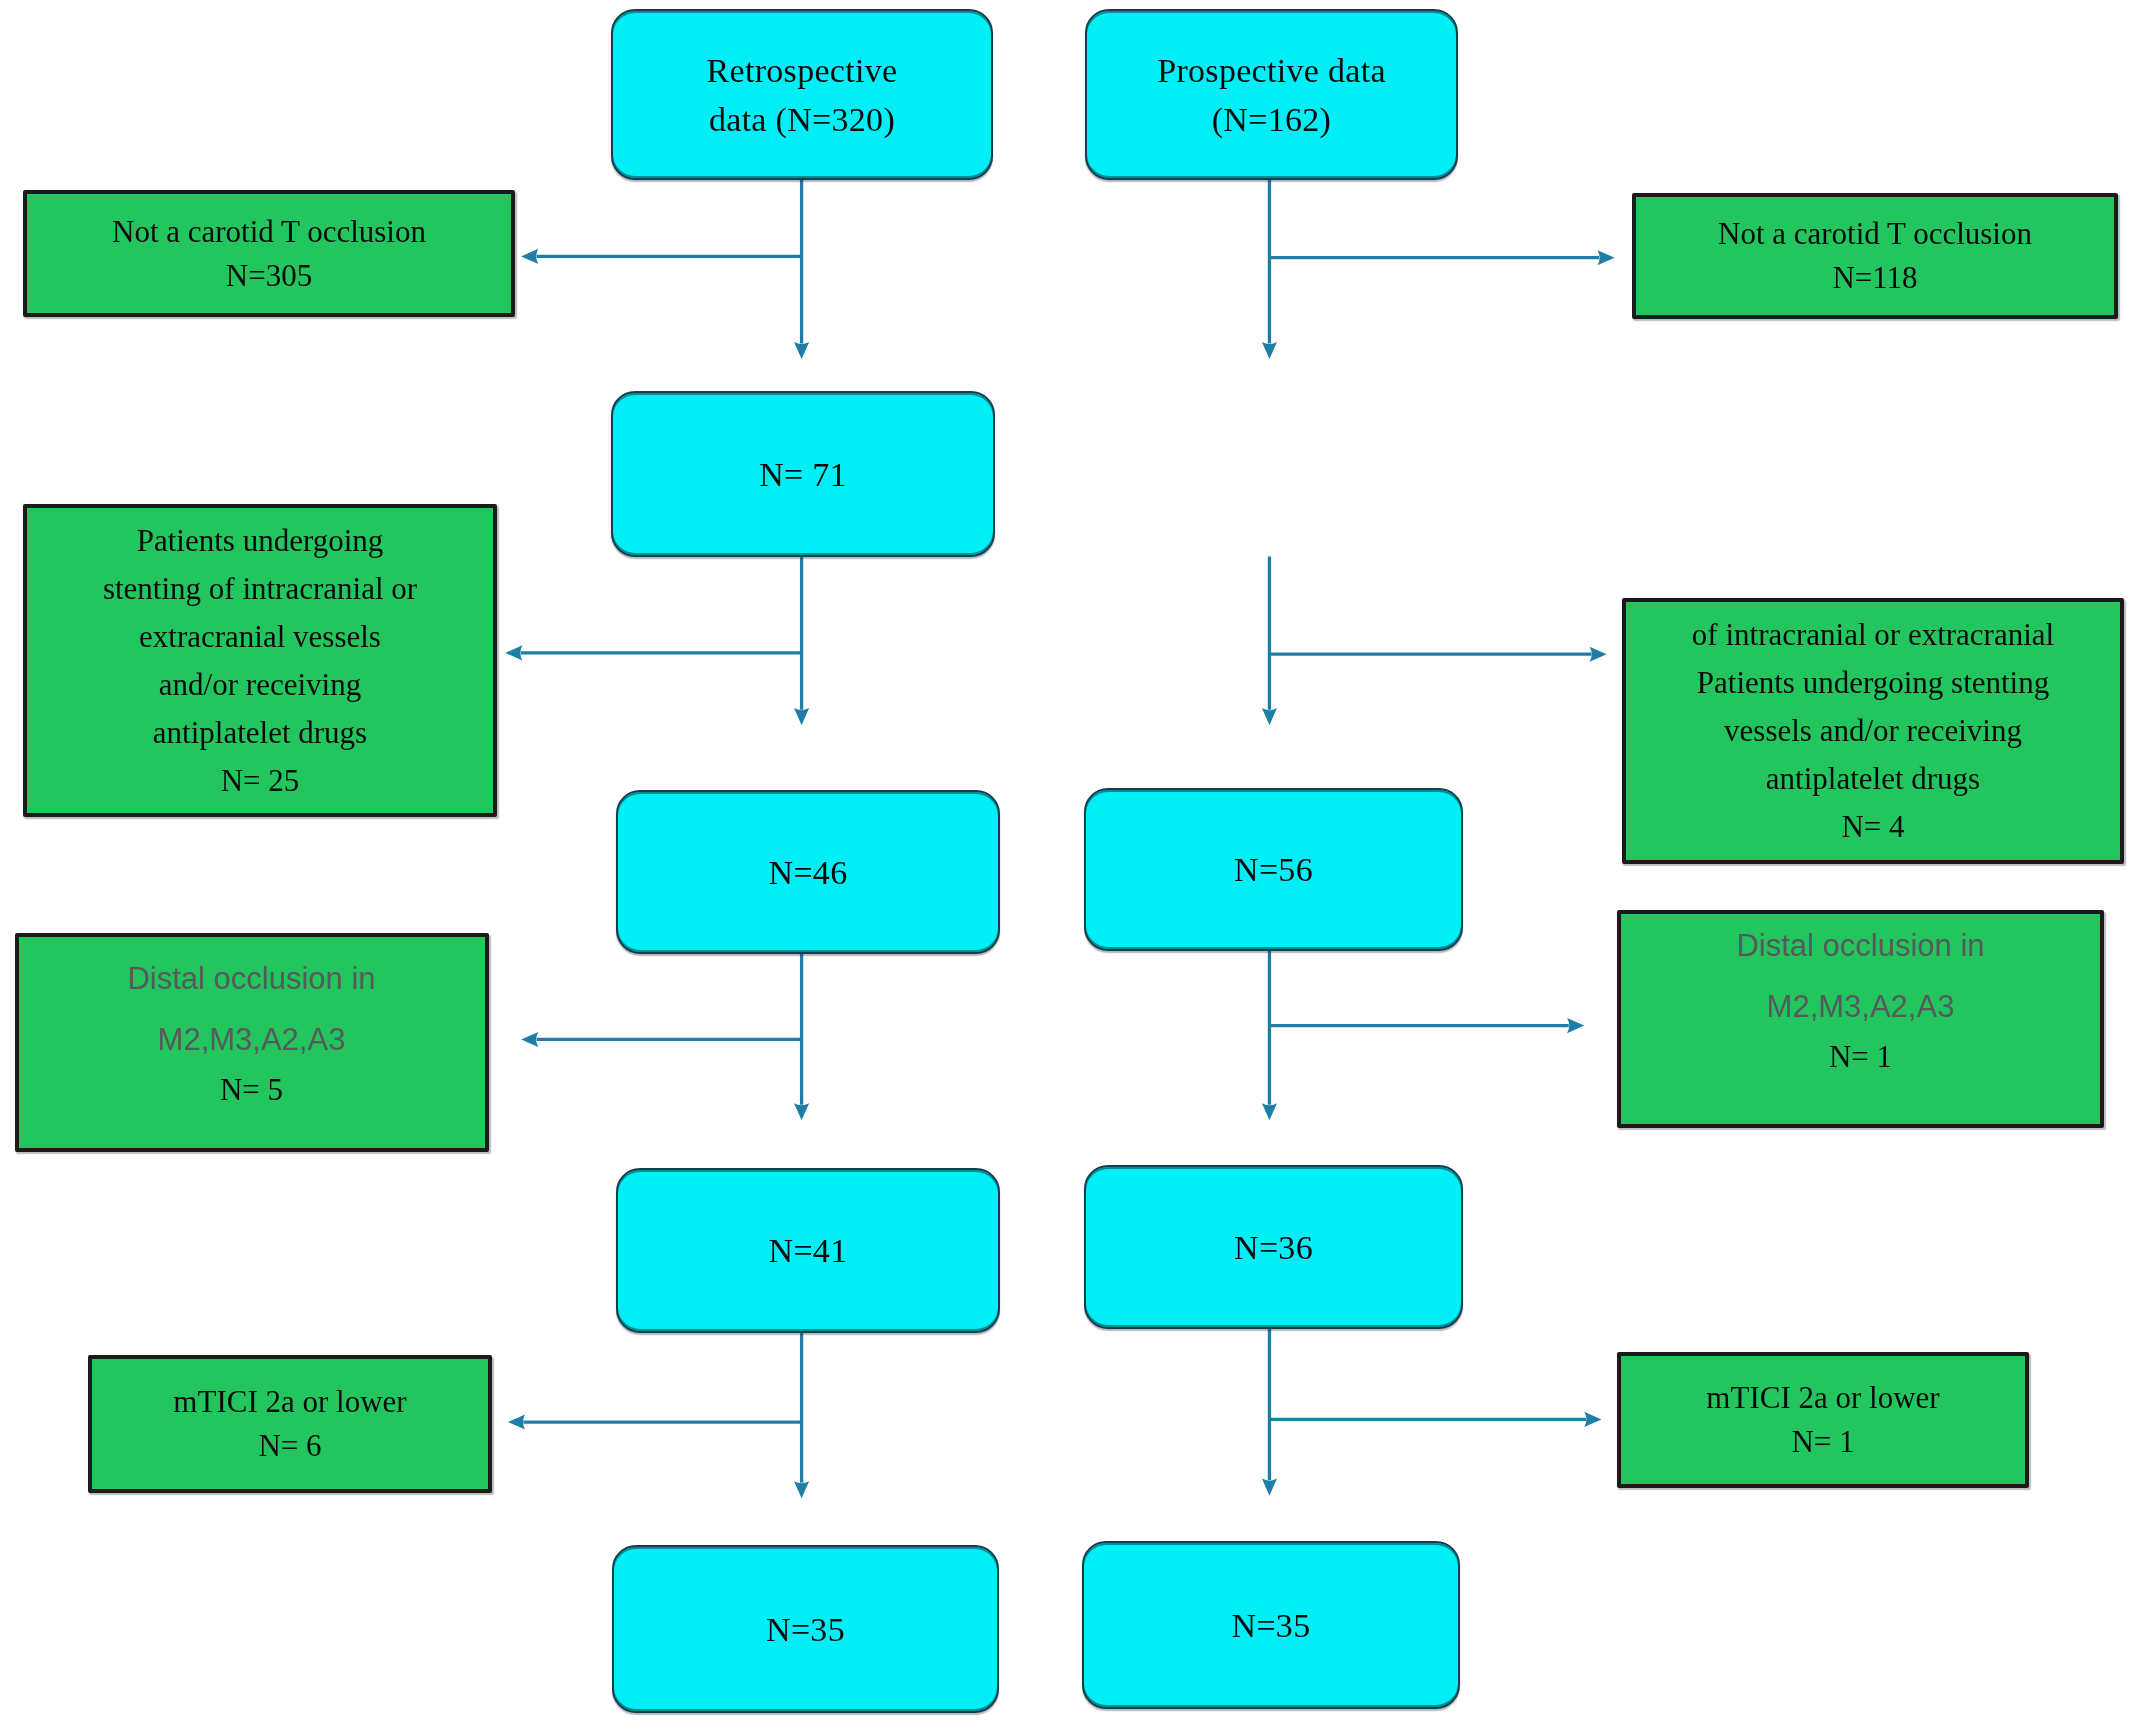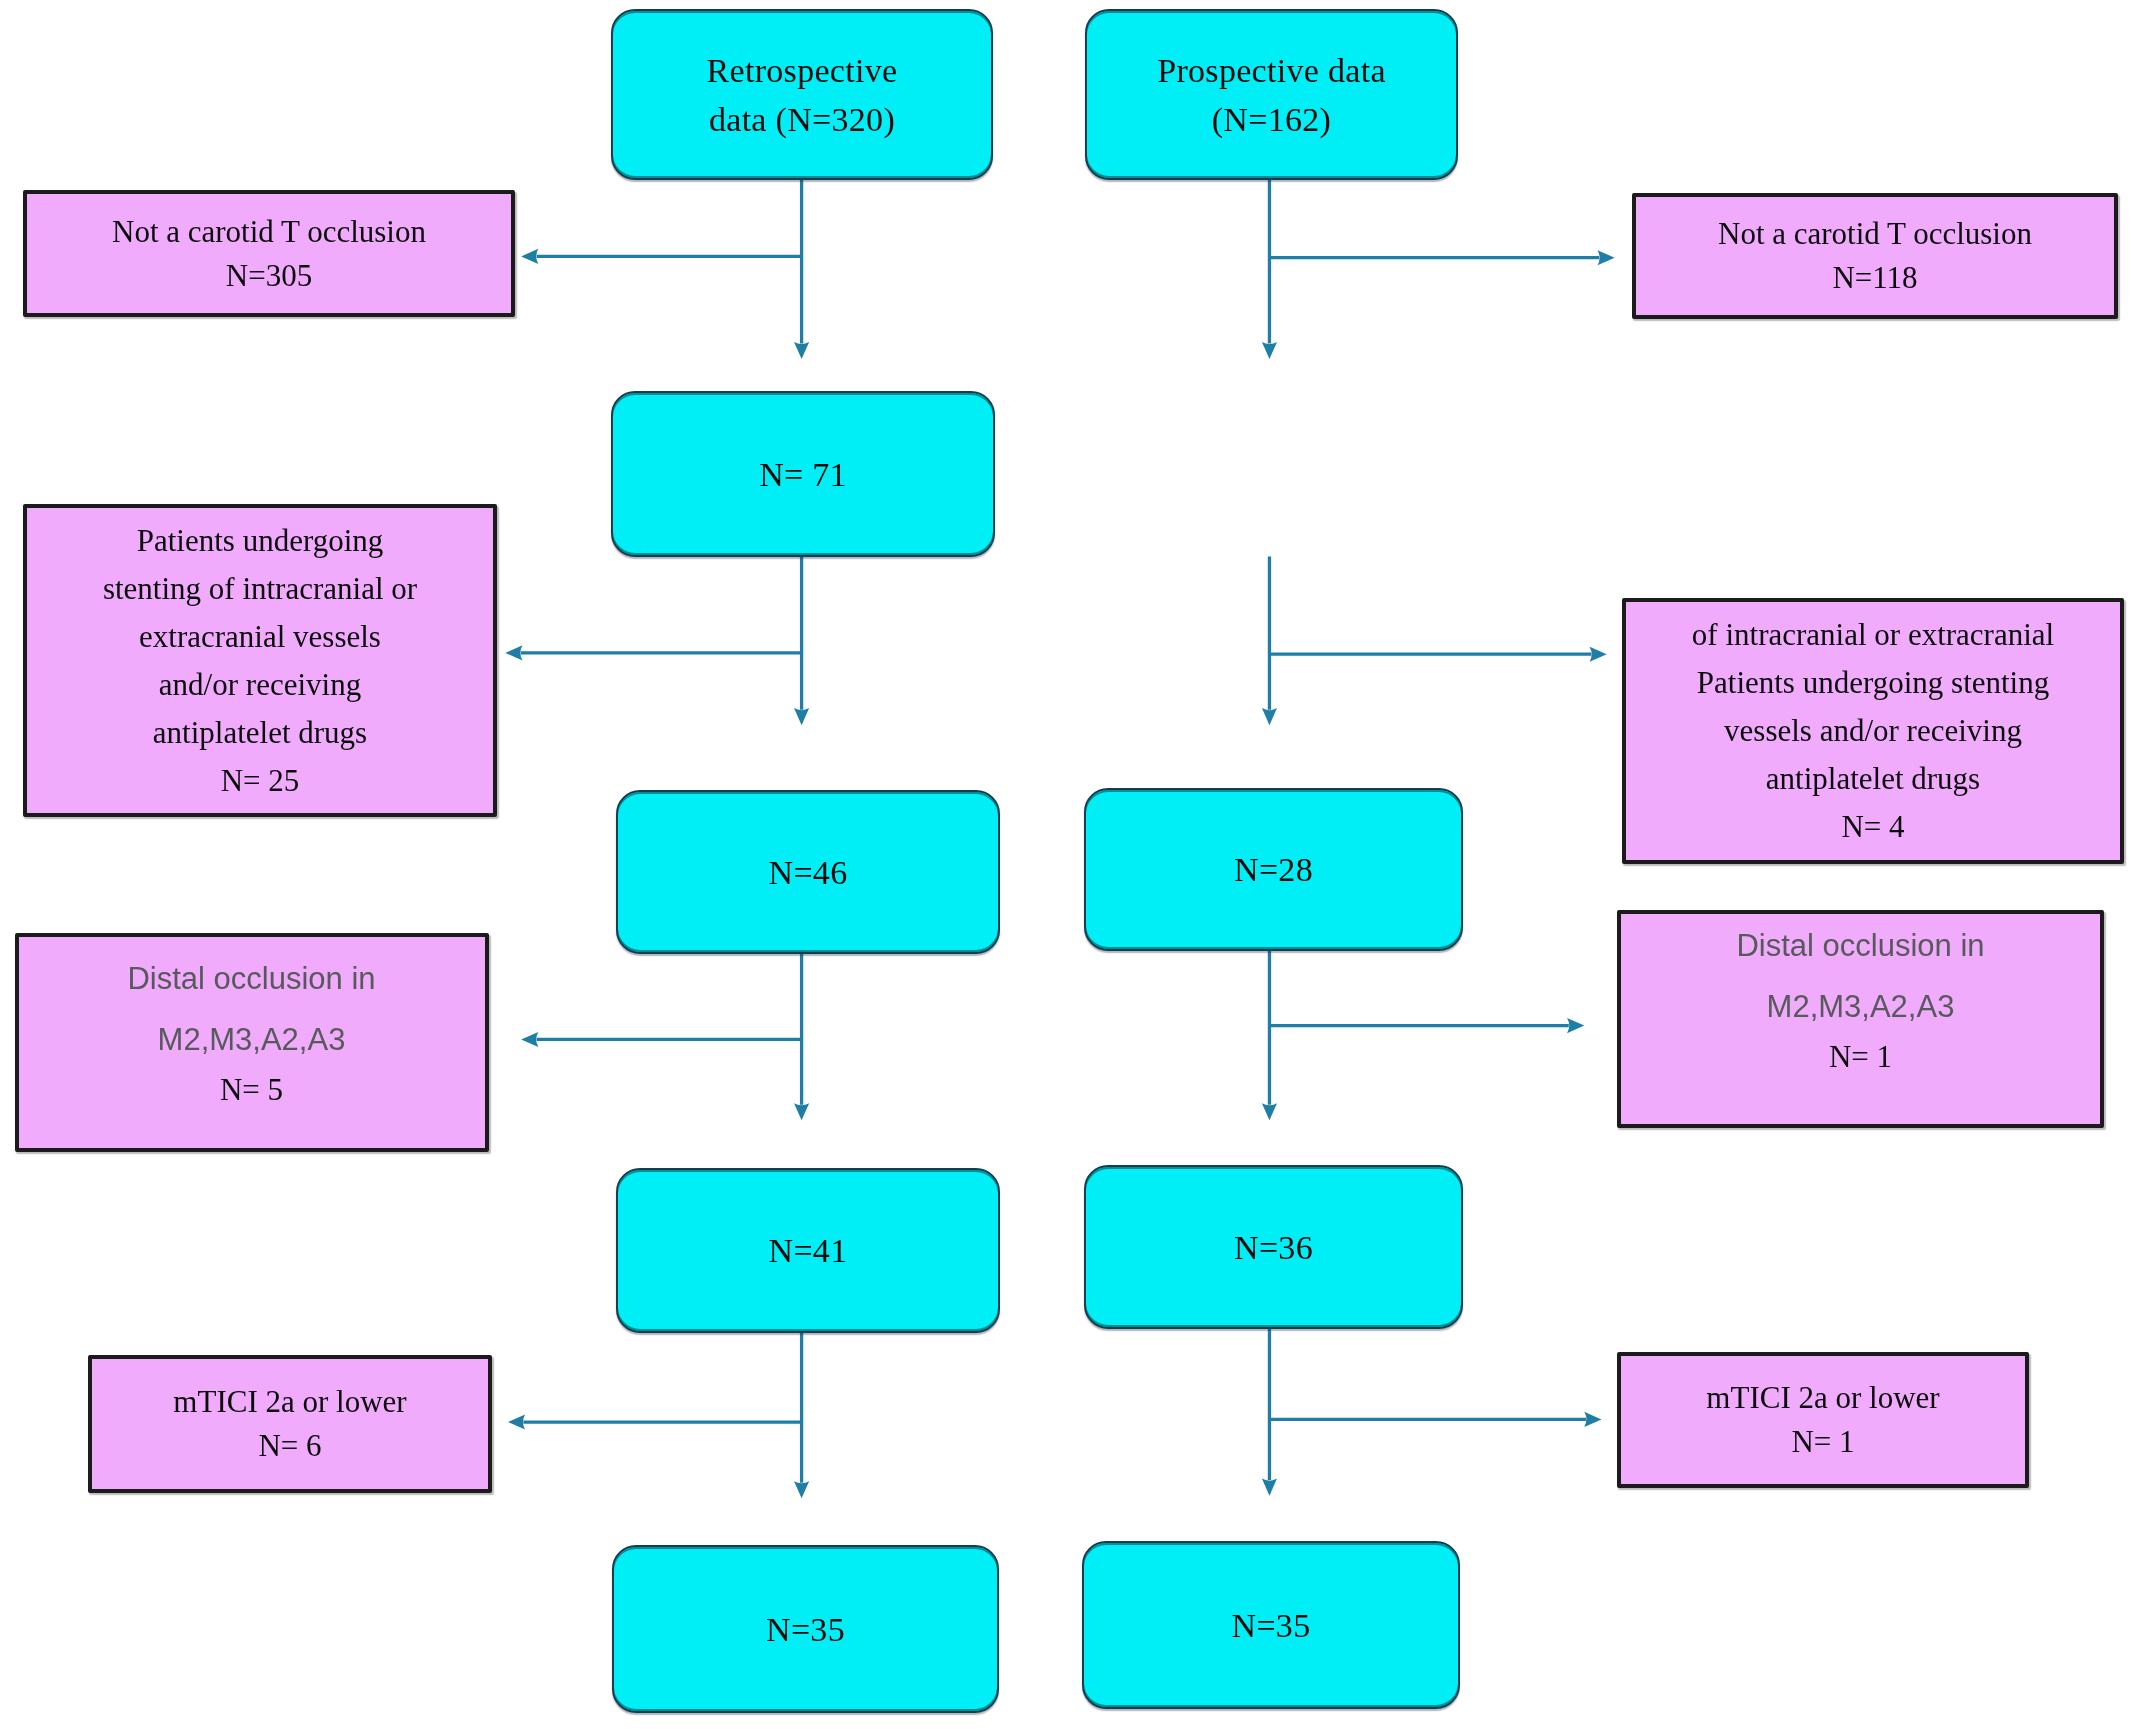--- a/index.html
+++ b/index.html
@@ -26,21 +26,21 @@
     border:2.6px solid var(--node-border);
     border-radius:24px;
     box-shadow:0 2px 1.3px rgba(40,40,60,0.35), inset 0 -2px 0 rgba(10,60,70,0.55), inset 0 2px 0 rgba(10,60,70,0.55);
     display:flex;flex-direction:column;align-items:center;justify-content:center;
     text-align:center;
     font-size:34px;line-height:49px;
     letter-spacing:0.3px;
   }
   .excl{
     position:absolute;
-    background:#f0abfc;
+    background:#22c55e;
     border:4px solid var(--excl-border);
     border-radius:2px;
     box-shadow:1.3px 2px 1.3px rgba(60,60,60,0.35);
     display:flex;flex-direction:column;align-items:center;justify-content:center;
     text-align:center;
     font-size:31px;line-height:44px;
   }
   .excl.tall{line-height:48px;}
   .excl .alt{
     font-family:"Liberation Sans", sans-serif;
@@ -97,21 +97,21 @@
   </div>
   <div class="node" style="left:612px;top:1545px;width:383px;height:164px;">
     <span class="nl">N=35</span>
   </div>
 
   <div class="node" style="left:1085px;top:9.3px;width:369px;height:167px;">
     <span class="nl">Prospective data</span>
     <span class="nl">(N=162)</span>
   </div>
   <div class="node" style="left:1084px;top:788px;width:375px;height:159px;">
-    <span class="nl">N=28</span>
+    <span class="nl">N=56</span>
   </div>
   <div class="node" style="left:1084px;top:1165px;width:375px;height:160px;">
     <span class="nl">N=36</span>
   </div>
   <div class="node" style="left:1082px;top:1541px;width:374px;height:164px;">
     <span class="nl">N=35</span>
   </div>
 
   <div class="excl" style="left:23px;top:190px;width:484px;height:119px;">
     <span class="nl">Not a carotid T occlusion</span>

